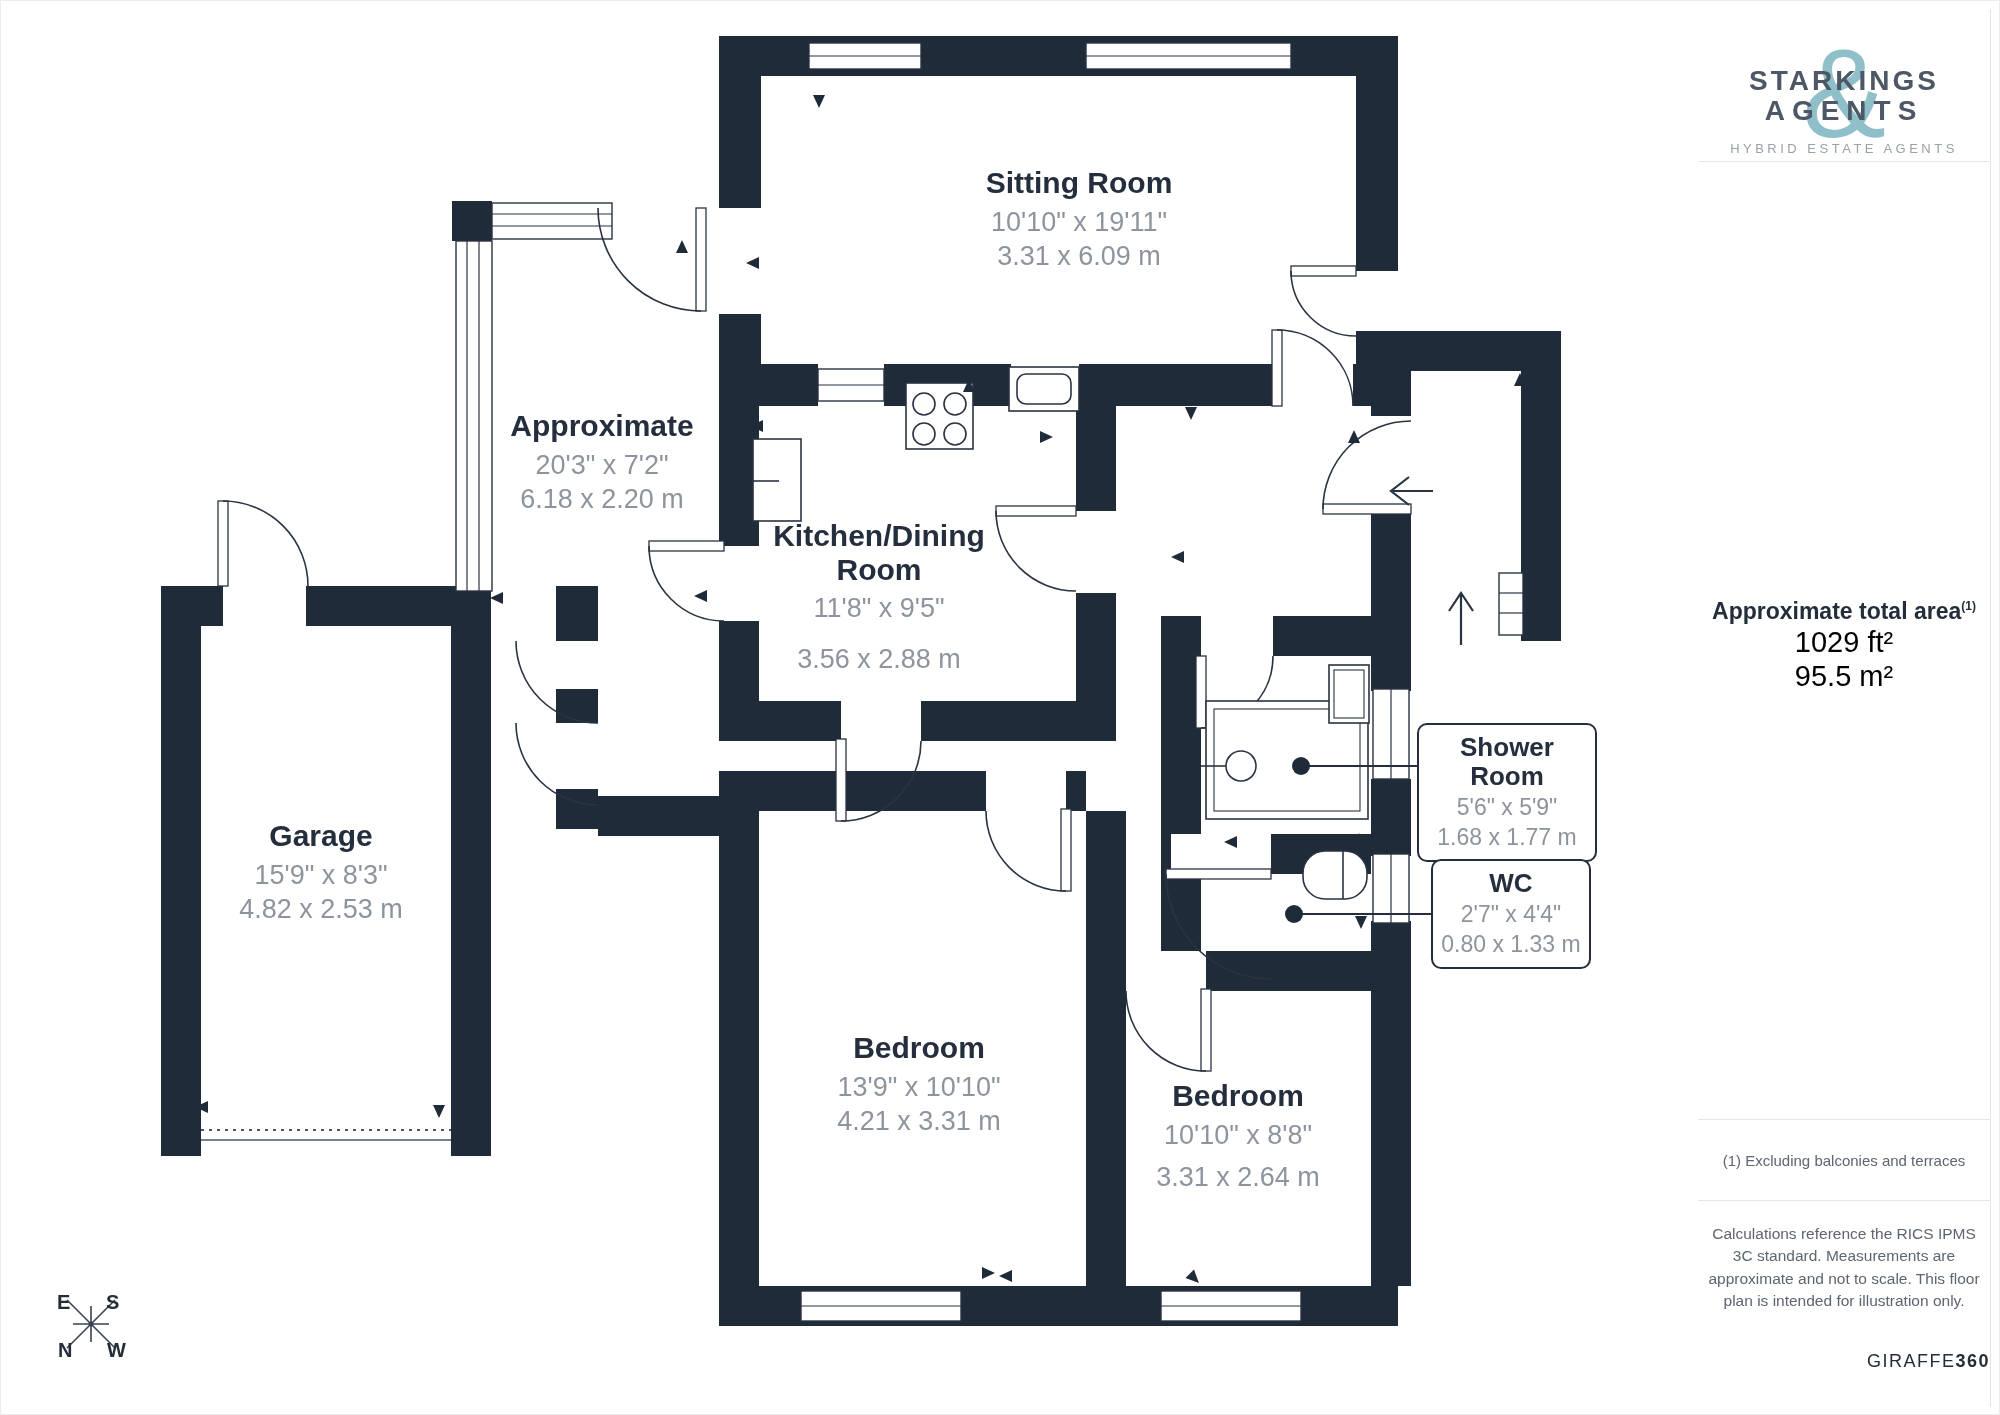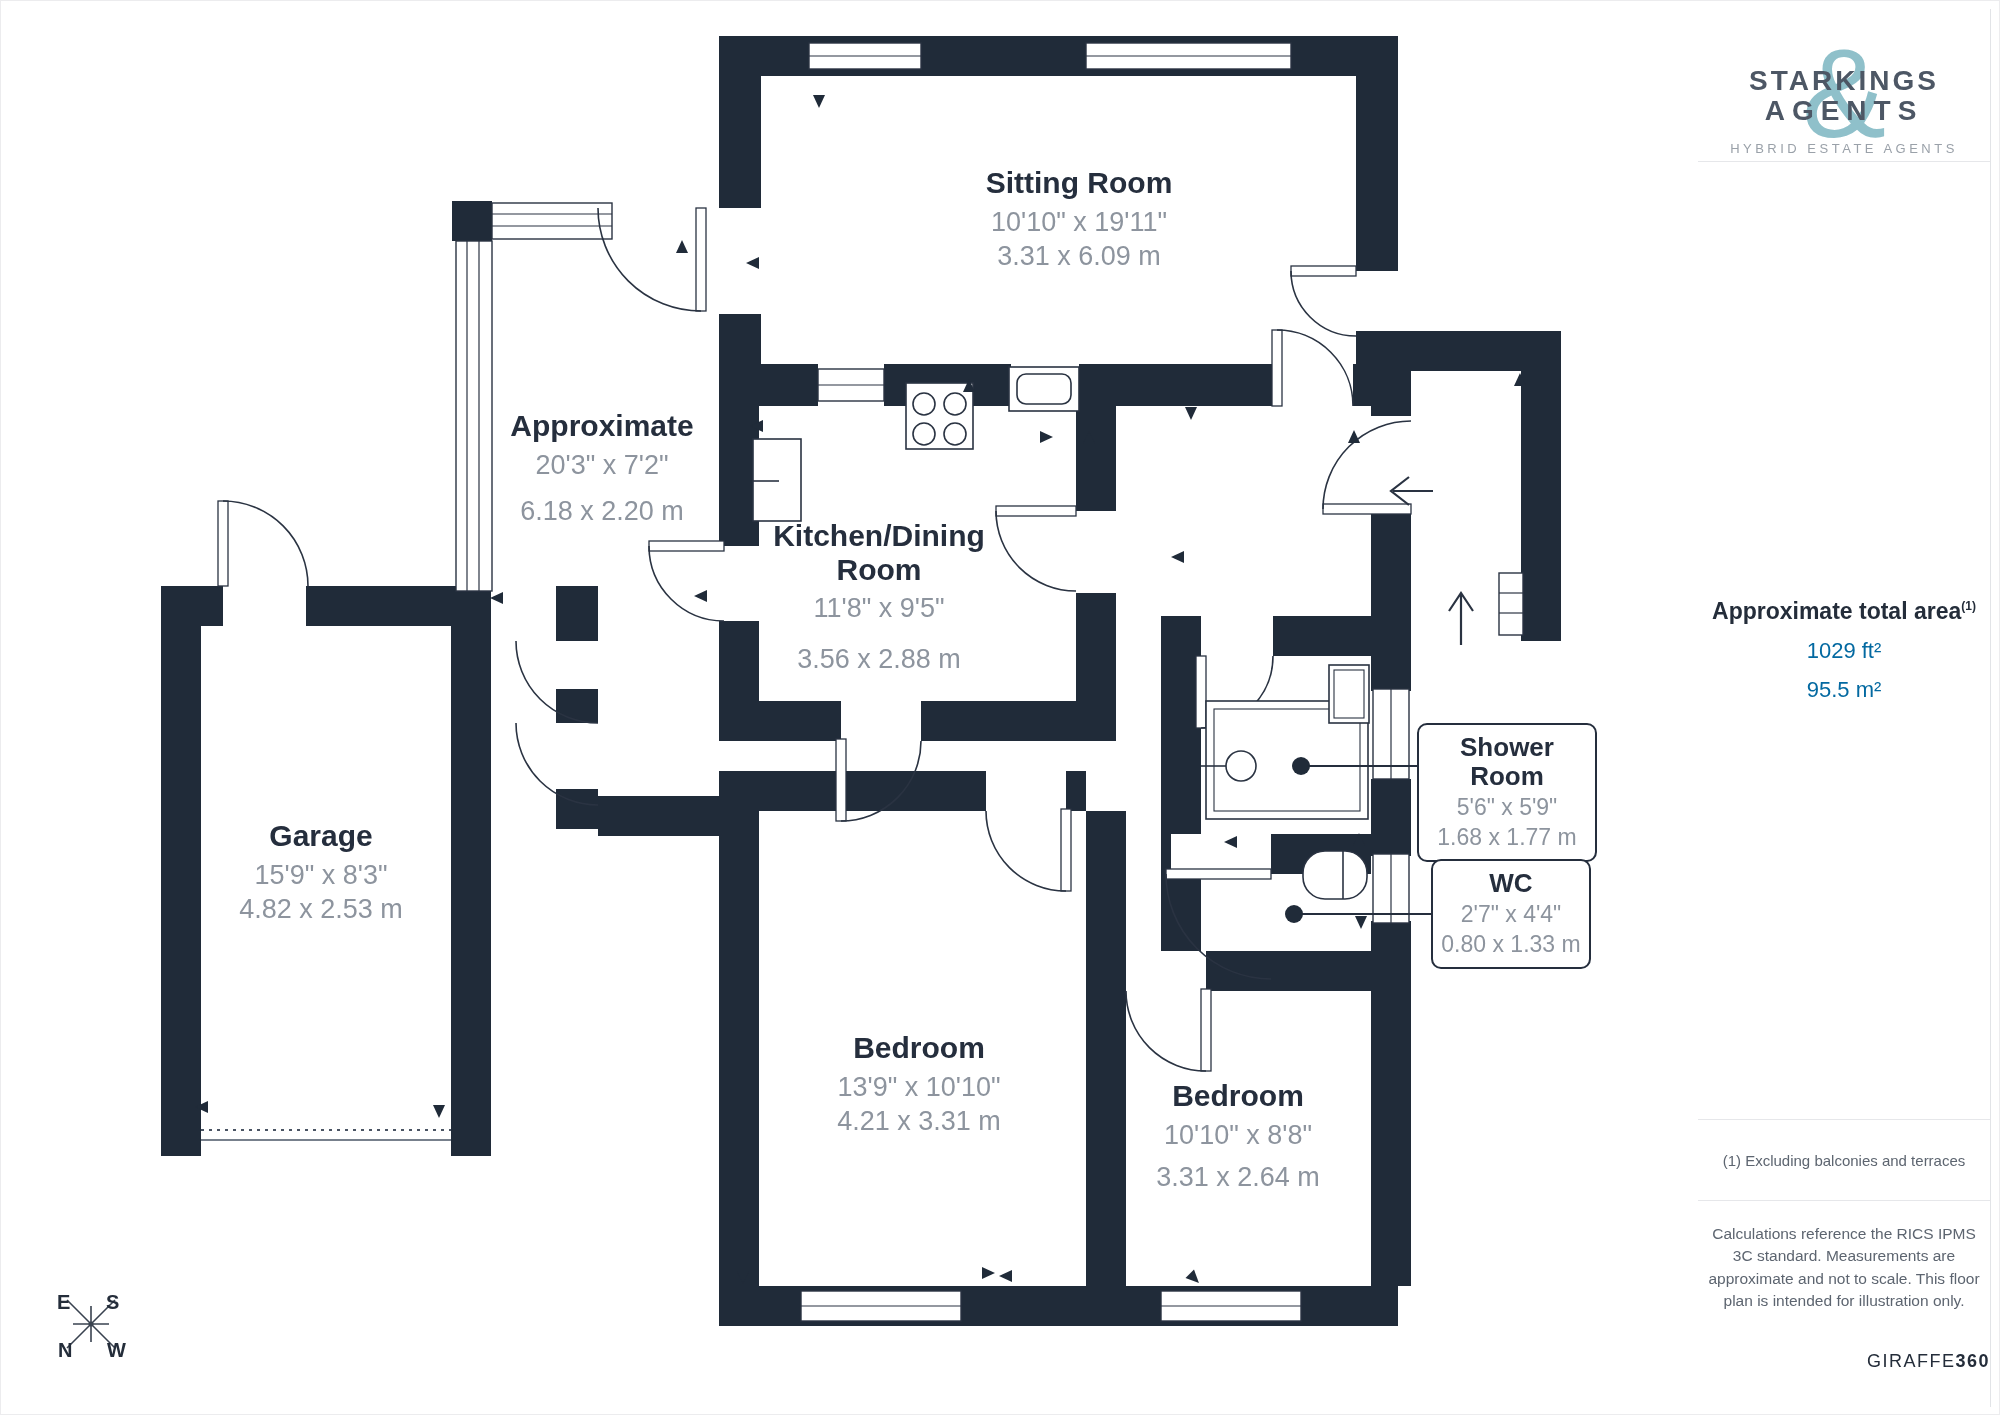--- a/index.html
+++ b/index.html
@@ -22,21 +22,21 @@
   
   .sidebar-frame{position:absolute;left:1697px;top:8px;width:292px;height:1398px;border-right:1px solid #e2e4e7;}
   .logo-block{position:absolute;left:1697px;top:8px;width:292px;height:152px;border-bottom:1px solid #e6e7ea;}
   .logo-amp{position:absolute;left:50%;top:22px;transform:translateX(-50%);font-size:126px;line-height:1;color:#8fc0ca;font-weight:400;}
   .logo-line1{position:absolute;left:0;top:56px;width:100%;text-align:center;font-size:28px;font-weight:600;letter-spacing:3px;color:#4d5765;}
   .logo-line2{position:absolute;left:0;top:86px;width:100%;text-align:center;font-size:28px;font-weight:600;letter-spacing:7px;color:#4d5765;}
   .logo-tagline{position:absolute;left:0;top:132px;width:100%;text-align:center;font-size:13px;letter-spacing:3.5px;color:#9aa1a9;}
   .area-block{position:absolute;left:1697px;top:597px;width:292px;text-align:center;}
   .area-title{font-size:23px;font-weight:700;color:#242d3a;}
   .area-title sup{font-size:12px;}
-  .area-imperial,.area-metric{font-size:22px;color:#0369a1;margin-top:13px;}
+  .area-imperial,.area-metric{font-size:29px;color:#000000;margin-top:1px;}
   .footnote-block{
     position:absolute;left:1697px;top:1118px;width:292px;height:80px;
     border-top:1px solid #e6e7ea;border-bottom:1px solid #e6e7ea;
     display:flex;align-items:center;justify-content:center;
     font-size:15px;color:#5d6570;text-align:right;
   }
   .disclaimer-block{position:absolute;left:1707px;top:1222px;width:272px;font-size:15.5px;line-height:1.45;color:#5d6570;text-align:center;}
   .provider-block{position:absolute;left:1697px;top:1350px;width:292px;text-align:right;font-size:18px;letter-spacing:1.5px;color:#242d3a;}
   .provider-block .bold{font-weight:700;}
 </style>
@@ -234,21 +234,21 @@
 
   <div class="room-label" style="left:1078px;top:165px;">
     <div class="room-name">Sitting Room</div>
     <div class="room-dims">10'10" x 19'11"</div>
     <div class="room-dims" style="margin-top:0;">3.31 x 6.09 m</div>
   </div>
 
   <div class="room-label" style="left:601px;top:408px;">
     <div class="room-name">Approximate</div>
     <div class="room-dims">20'3" x 7'2"</div>
-    <div class="room-dims" style="margin-top:12px;text-align:center;">6.18 x 2.20 m</div>
+    <div class="room-dims" style="margin-top:0;text-align:center;">6.18 x 2.20 m</div>
   </div>
 
   <div class="room-label" style="left:878px;top:518px;width:280px;">
     <div class="room-name">Kitchen/Dining Room</div>
     <div class="room-dims">11'8" x 9'5"</div>
     <div class="room-dims" style="margin-top:16px;">3.56 x 2.88 m</div>
   </div>
 
   <div class="room-label" style="left:320px;top:818px;">
     <div class="room-name">Garage</div>

